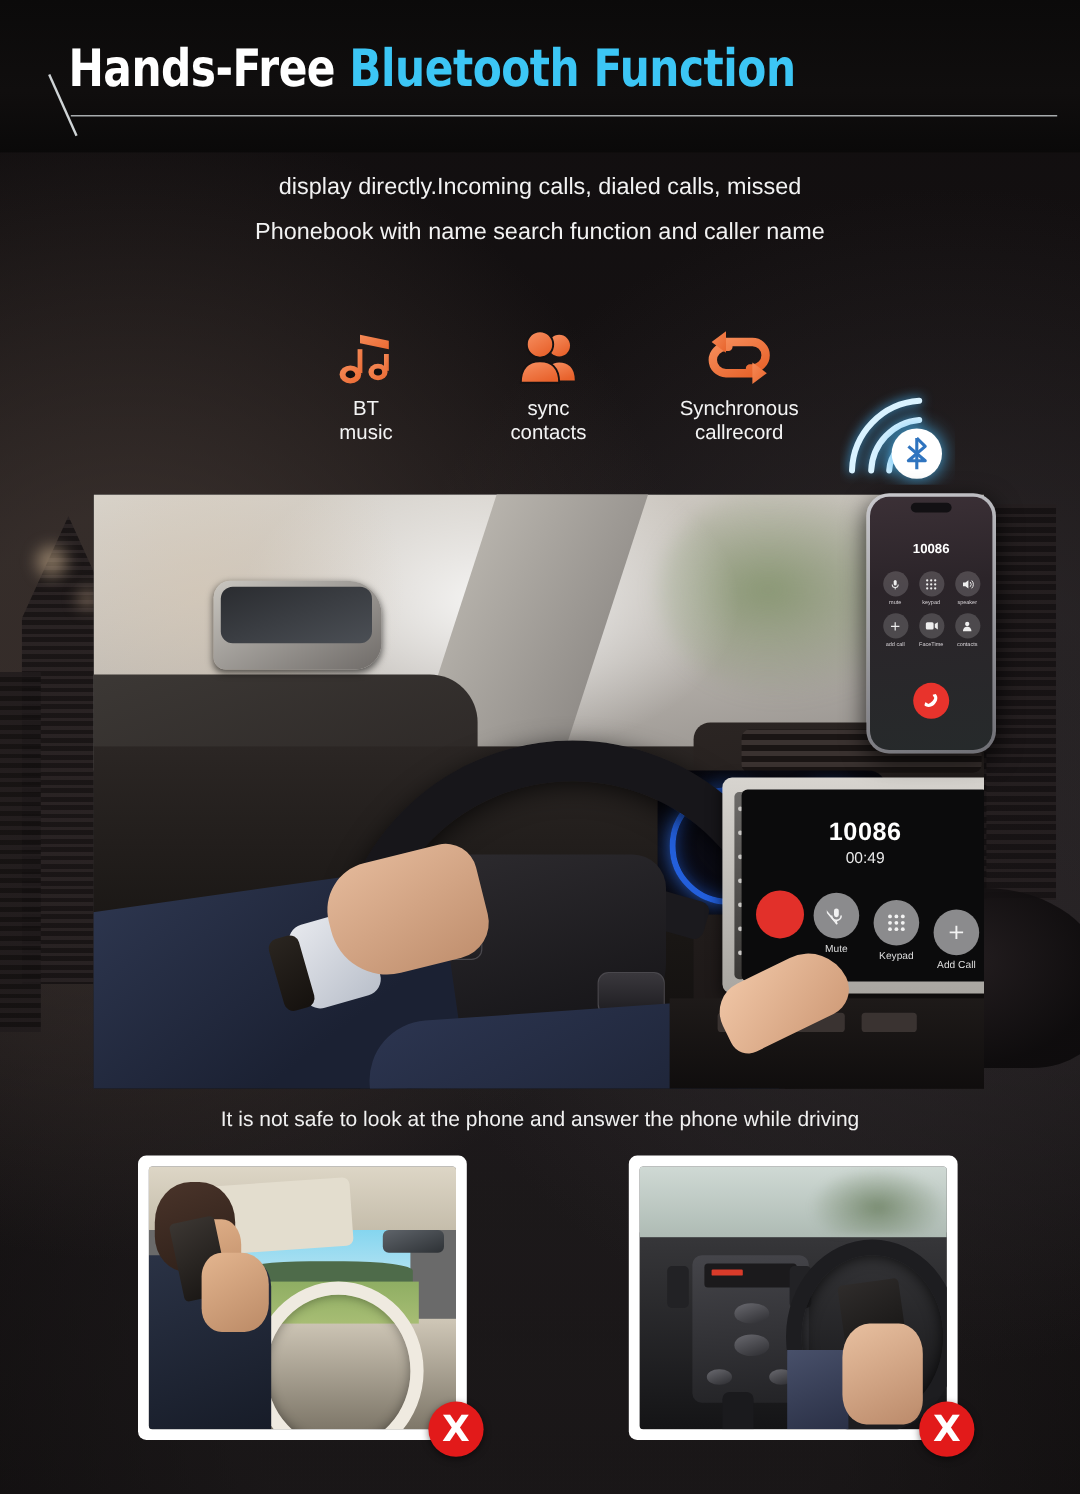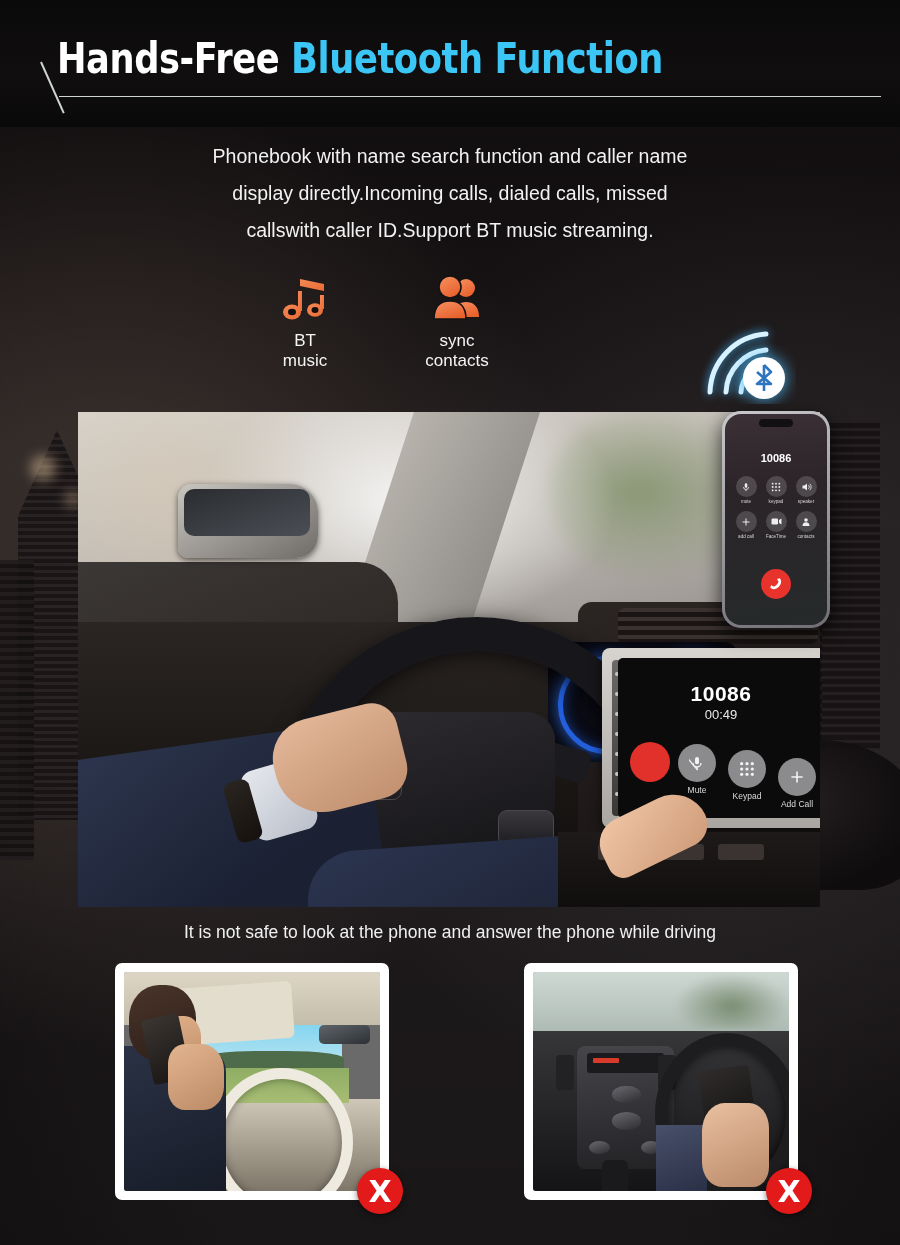--- a/index.html
+++ b/index.html
@@ -234,23 +234,22 @@
 
 <div class="header">
   <div class="deco-diag"></div>
   <div class="deco-line"></div>
   <div class="title">
     <span class="w">Hands-Free </span><span class="c">Bluetooth Function</span>
   </div>
 </div>
 
 <div class="desc">
+  <div>display directly.Incoming calls, dialed calls, missed</div>
   <div>Phonebook with name search function and caller name</div>
-  <div>display directly.Incoming calls, dialed calls, missed</div>
-  <div>callswith caller ID.Support BT music streaming.</div>
 </div>
 
 <div class="features">
 
   <div class="feat f2">
     <div class="glyph">
       <svg width="54" height="46" viewBox="0 0 54 46">
         <defs>
             <linearGradient id="og2" x1="0" y1="0" x2="0.6" y2="1">
           <stop offset="0" stop-color="#f79163"></stop>
@@ -282,20 +281,38 @@
         <ellipse cx="12" cy="39" rx="9" ry="7.5" fill="url(#og1)"></ellipse>
         <ellipse cx="12" cy="39" rx="4" ry="3.2" fill="#120f10"></ellipse>
         <ellipse cx="35" cy="37" rx="8" ry="6.8" fill="url(#og1)"></ellipse>
         <ellipse cx="35" cy="37" rx="3.5" ry="2.9" fill="#120f10"></ellipse>
       </svg>
     </div>
     <div>BT</div>
     <div>music</div>
   </div>
 
+  <div class="feat f3">
+    <div class="glyph">
+      <svg width="62" height="50" viewBox="0 0 62 50">
+        <defs>
+            <linearGradient id="og3" x1="0" y1="0" x2="1" y2="1">
+          <stop offset="0" stop-color="#f58a57"></stop>
+              <stop offset="1" stop-color="#e8642c"></stop>
+            </linearGradient>
+          </defs>
+        <path d="M17 12 H42 A11 11 0 0 1 42 34 H40" fill="none" stroke="url(#og3)" stroke-width="7" stroke-linecap="round"></path>
+        <path d="M45 38 H20 A11 11 0 0 1 20 16 H22" fill="none" stroke="url(#og3)" stroke-width="7" stroke-linecap="round"></path>
+        <path d="M20 3 L20 21 L8 12 Z" fill="url(#og3)"></path>
+        <path d="M42 29 L42 47 L54 38 Z" fill="url(#og3)"></path>
+      </svg>
+    </div>
+    <div>Synchronous</div>
+    <div>callrecord</div>
+  </div>
 </div>
 
 <div class="bt-signal">
   <svg width="96" height="84" viewBox="0 0 96 84">
     <g fill="none" stroke="#d9f2ff" stroke-width="5" stroke-linecap="round" style="filter:drop-shadow(0 0 5px #3fa9e8)">
       <path d="M10 72 A60 60 0 0 1 66 14"></path>
       <path d="M26 72 A44 44 0 0 1 66 30"></path>
       <path d="M41 72 A29 29 0 0 1 66 45"></path>
     </g>
     <circle cx="64" cy="58" r="21" fill="#ffffff" style="filter:drop-shadow(0 0 8px #49b6f2)"></circle>

